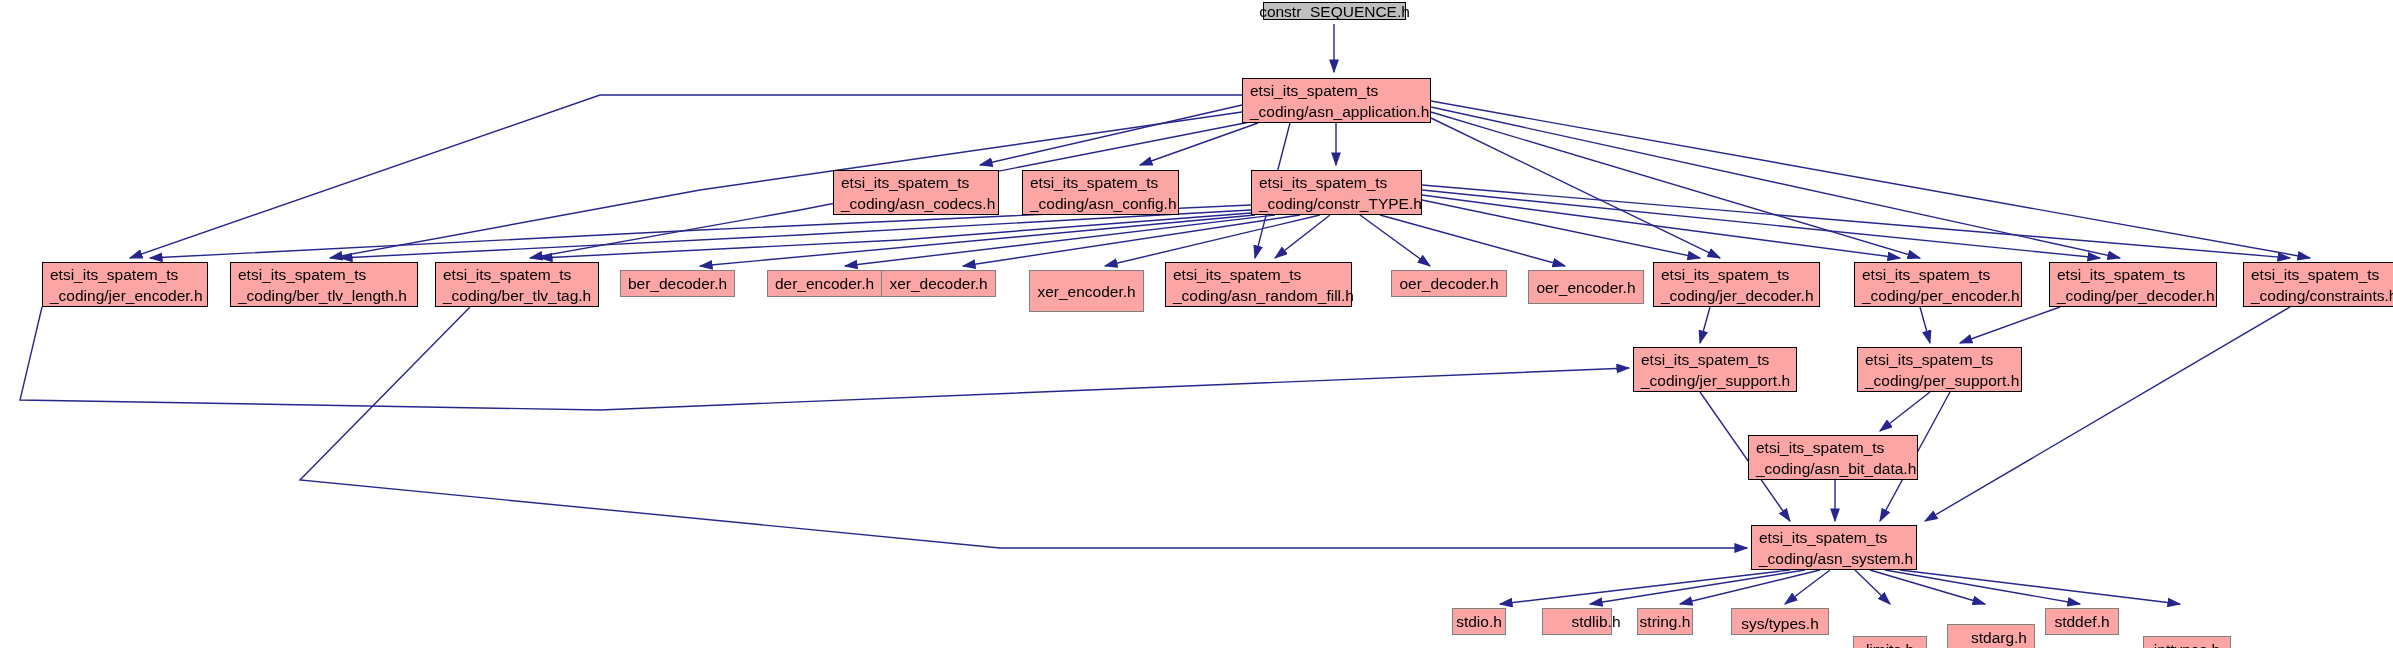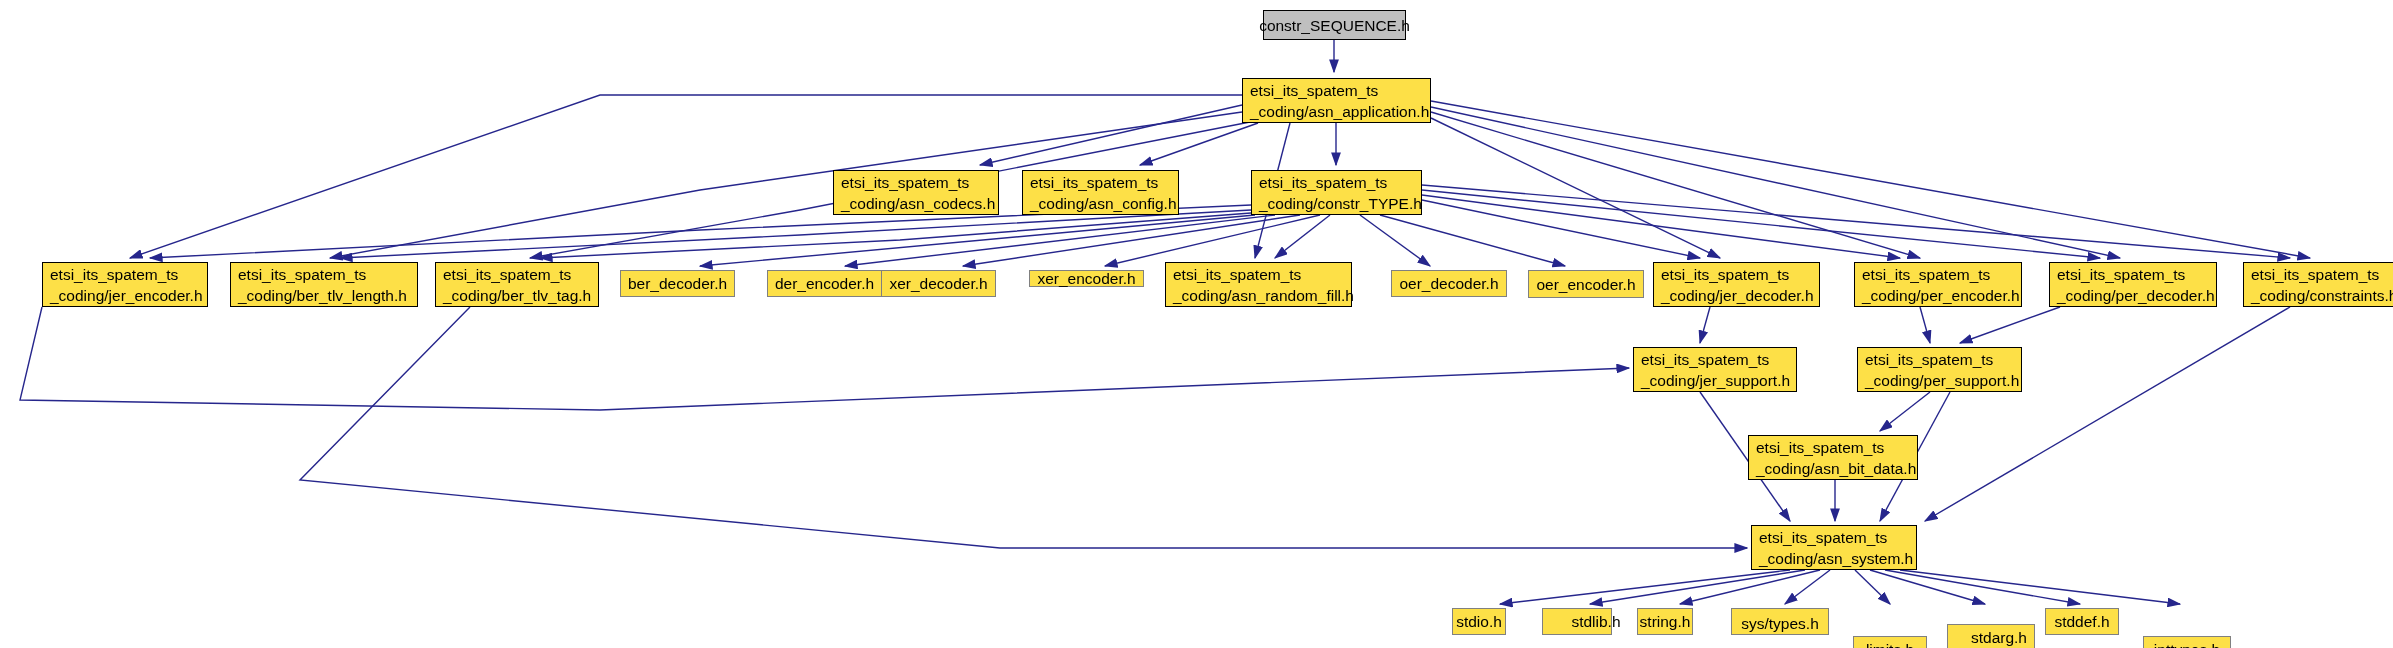--- a/index.html
+++ b/index.html
@@ -15,21 +15,21 @@
   .node{
     position:absolute;
     box-sizing:border-box;
     display:flex;
     flex-direction:column;
     align-items:flex-start;
     justify-content:center;
     font-size:15.5px;
     line-height:21px;
     color:#000000;
-    background:#fde047;
+    background:#fca5a5;
     border:1px solid #808080;
     padding:0 7px;
     white-space:pre;
     letter-spacing:0px;
   }
   .node.black{border:1px solid #000000;}
   .node.root{background:#bfbfbf;border:1px solid #000000;}
   .node.one-line{justify-content:center;align-items:center;}
   .node .l1,.node .l2{display:block;}
 </style>
@@ -84,35 +84,35 @@
         <path d="M 1805 570 L 1590 604" fill="none" stroke="#26268c" stroke-width="1.4" marker-end="url(#ar)"></path>
         <path d="M 1820 570 L 1680 604" fill="none" stroke="#26268c" stroke-width="1.4" marker-end="url(#ar)"></path>
         <path d="M 1830 570 L 1785 604" fill="none" stroke="#26268c" stroke-width="1.4" marker-end="url(#ar)"></path>
         <path d="M 1855 570 L 1890 604" fill="none" stroke="#26268c" stroke-width="1.4" marker-end="url(#ar)"></path>
         <path d="M 1870 570 L 1985 604" fill="none" stroke="#26268c" stroke-width="1.4" marker-end="url(#ar)"></path>
         <path d="M 1885 570 L 2080 604" fill="none" stroke="#26268c" stroke-width="1.4" marker-end="url(#ar)"></path>
         <path d="M 1900 570 L 2180 604" fill="none" stroke="#26268c" stroke-width="1.4" marker-end="url(#ar)"></path>
       </g>
   </svg>
   <div id="node-layer">
-      <div class="node root one-line" style="left: 1263px; top: 2px; width: 143px; height: 30px; margin-top: 8px;"><span class="l1">constr_SEQUENCE.h</span></div>
+      <div class="node root one-line" style="left: 1263px; top: 2px; width: 143px; height: 18px;"><span class="l1">constr_SEQUENCE.h</span></div>
       <div class="node black" style="left: 1242px; top: 78px; width: 189px; height: 45px;"><span class="l1">etsi_its_spatem_ts</span><span class="l2">_coding/asn_application.h</span></div>
       <div class="node black" style="left: 833px; top: 170px; width: 166px; height: 45px;"><span class="l1">etsi_its_spatem_ts</span><span class="l2">_coding/asn_codecs.h</span></div>
       <div class="node black" style="left: 1022px; top: 170px; width: 157px; height: 45px;"><span class="l1">etsi_its_spatem_ts</span><span class="l2">_coding/asn_config.h</span></div>
       <div class="node black" style="left: 1251px; top: 170px; width: 171px; height: 45px;"><span class="l1">etsi_its_spatem_ts</span><span class="l2">_coding/constr_TYPE.h</span></div>
       <div class="node black" style="left: 42px; top: 262px; width: 166px; height: 45px;"><span class="l1">etsi_its_spatem_ts</span><span class="l2">_coding/jer_encoder.h</span></div>
       <div class="node black" style="left: 230px; top: 262px; width: 188px; height: 45px;"><span class="l1">etsi_its_spatem_ts</span><span class="l2">_coding/ber_tlv_length.h</span></div>
       <div class="node black" style="left: 435px; top: 262px; width: 164px; height: 45px;"><span class="l1">etsi_its_spatem_ts</span><span class="l2">_coding/ber_tlv_tag.h</span></div>
       <div class="node gray one-line" style="left: 620px; top: 270px; width: 115px; height: 27px;"><span class="l1">ber_decoder.h</span></div>
       <div class="node gray one-line" style="left: 767px; top: 270px; width: 115px; height: 27px;"><span class="l1">der_encoder.h</span></div>
       <div class="node gray one-line" style="left: 881px; top: 270px; width: 115px; height: 27px;"><span class="l1">xer_decoder.h</span></div>
-      <div class="node gray one-line" style="left: 1029px; top: 270px; width: 115px; height: 17px;"><span class="l1">xer_encoder.h</span></div>
+      <div class="node gray one-line" style="left: 1029px; top: 270px; width: 115px; height: 42px;"><span class="l1">xer_encoder.h</span></div>
       <div class="node black" style="left: 1165px; top: 262px; width: 187px; height: 45px;"><span class="l1">etsi_its_spatem_ts</span><span class="l2">_coding/asn_random_fill.h</span></div>
       <div class="node gray one-line" style="left: 1391px; top: 270px; width: 116px; height: 27px;"><span class="l1">oer_decoder.h</span></div>
-      <div class="node gray one-line" style="left: 1528px; top: 270px; width: 116px; height: 28px;"><span class="l1">oer_encoder.h</span></div>
+      <div class="node gray one-line" style="left: 1528px; top: 270px; width: 116px; height: 34px;"><span class="l1">oer_encoder.h</span></div>
       <div class="node black" style="left: 1653px; top: 262px; width: 167px; height: 45px;"><span class="l1">etsi_its_spatem_ts</span><span class="l2">_coding/jer_decoder.h</span></div>
       <div class="node black" style="left: 1854px; top: 262px; width: 168px; height: 45px;"><span class="l1">etsi_its_spatem_ts</span><span class="l2">_coding/per_encoder.h</span></div>
       <div class="node black" style="left: 2049px; top: 262px; width: 168px; height: 45px;"><span class="l1">etsi_its_spatem_ts</span><span class="l2">_coding/per_decoder.h</span></div>
       <div class="node black" style="left: 2243px; top: 262px; width: 162px; height: 45px;"><span class="l1">etsi_its_spatem_ts</span><span class="l2">_coding/constraints.h</span></div>
       <div class="node black" style="left: 1633px; top: 347px; width: 164px; height: 45px;"><span class="l1">etsi_its_spatem_ts</span><span class="l2">_coding/jer_support.h</span></div>
       <div class="node black" style="left: 1857px; top: 347px; width: 165px; height: 45px;"><span class="l1">etsi_its_spatem_ts</span><span class="l2">_coding/per_support.h</span></div>
       <div class="node black" style="left: 1748px; top: 435px; width: 170px; height: 45px;"><span class="l1">etsi_its_spatem_ts</span><span class="l2">_coding/asn_bit_data.h</span></div>
       <div class="node black" style="left: 1751px; top: 525px; width: 166px; height: 45px;"><span class="l1">etsi_its_spatem_ts</span><span class="l2">_coding/asn_system.h</span></div>
       <div class="node gray one-line" style="left: 1452px; top: 608px; width: 54px; height: 27px;"><span class="l1">stdio.h</span></div>
       <div class="node gray one-line" style="left: 1542px; top: 608px; width: 70px; height: 27px; padding-left: 45px;"><span class="l1">stdlib.h</span></div>

